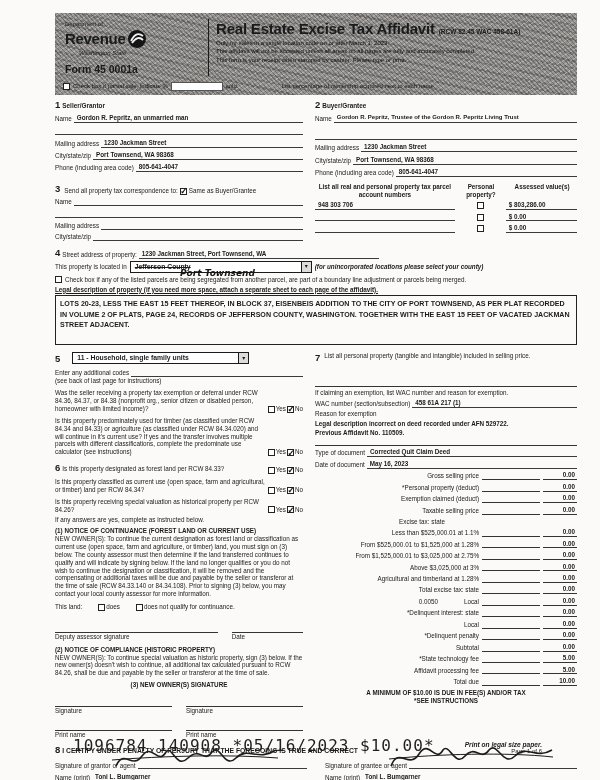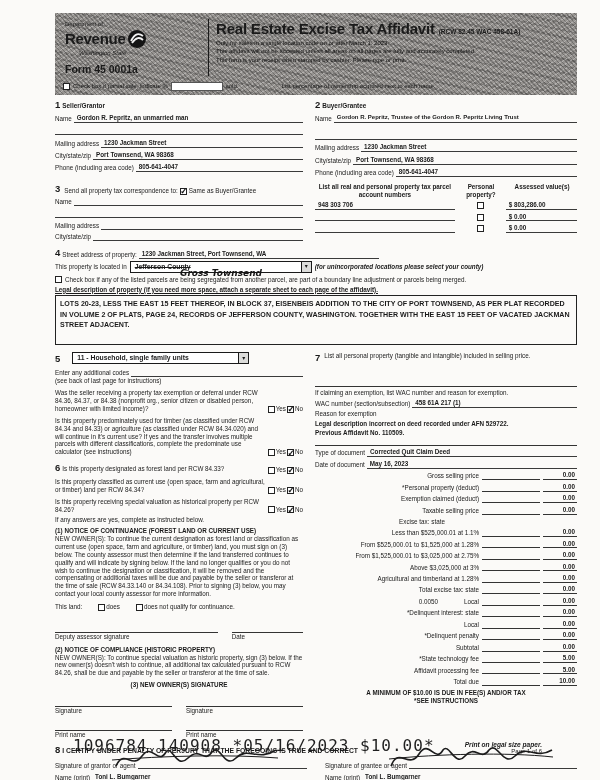--- a/index.html
+++ b/index.html
@@ -213,21 +213,21 @@
       <span class="secno">4</span>
       <span class="flbl">Street address of property:</span>
       <span class="uval" style="flex:0 0 240px;">1230 Jackman Street, Port Townsend, WA</span>
     </div>
     <div style="display:flex; align-items:center; gap:3px; margin-top:2px; position:relative;">
       <span>This property is located in</span>
       <span class="dropdown">
         <span class="dd-val" style="width:170px; text-decoration:line-through;">Jefferson County</span>
         <span class="dd-btn">▾</span>
       </span>
-      <span class="hw" style="position:absolute; left:125px; top:7px; font-size:9px;">Gross Townsend</span>
+      <span class="hw" style="position:absolute; left:125px; top:7px; font-size:9px;">Port Townsend</span>
       <span style="font-style:italic; font-weight:bold;">(for unincorporated locations please select your county)</span>
     </div>
     <div style="display:flex; gap:3px; margin-top:3px;">
       <span class="cb"></span>
       <span>Check box if any of the listed parcels are being segregated from another parcel, are part of a boundary line adjustment or parcels being merged.</span>
     </div>
     <div style="font-weight:bold; margin-top:2px; text-decoration:underline;">Legal description of property (if you need more space, attach a separate sheet to each page of the affidavit).</div>
     <div class="legalbox">LOTS 20-23, LESS THE EAST 15 FEET THEREOF, IN BLOCK 37, EISENBEIS ADDITION TO THE CITY OF PORT TOWNSEND, AS PER PLAT RECORDED IN VOLUME 2 OF PLATS, PAGE 24, RECORDS OF JEFFERSON COUNTY, WASHINGTON. TOGETHER WITH THE EAST 15 FEET OF VACATED JACKMAN STREET ADJACENT.</div>
   </div>
 

